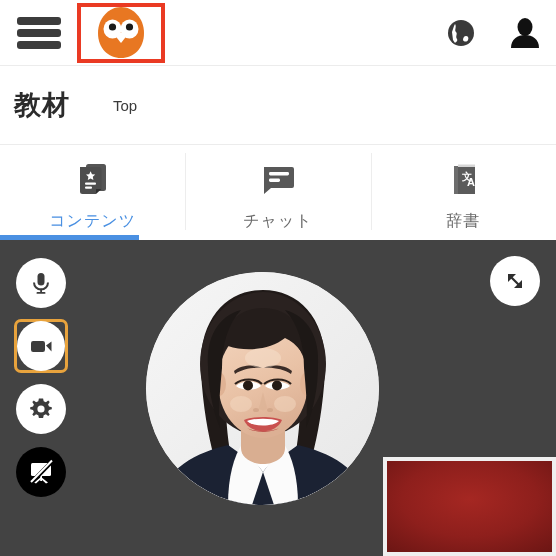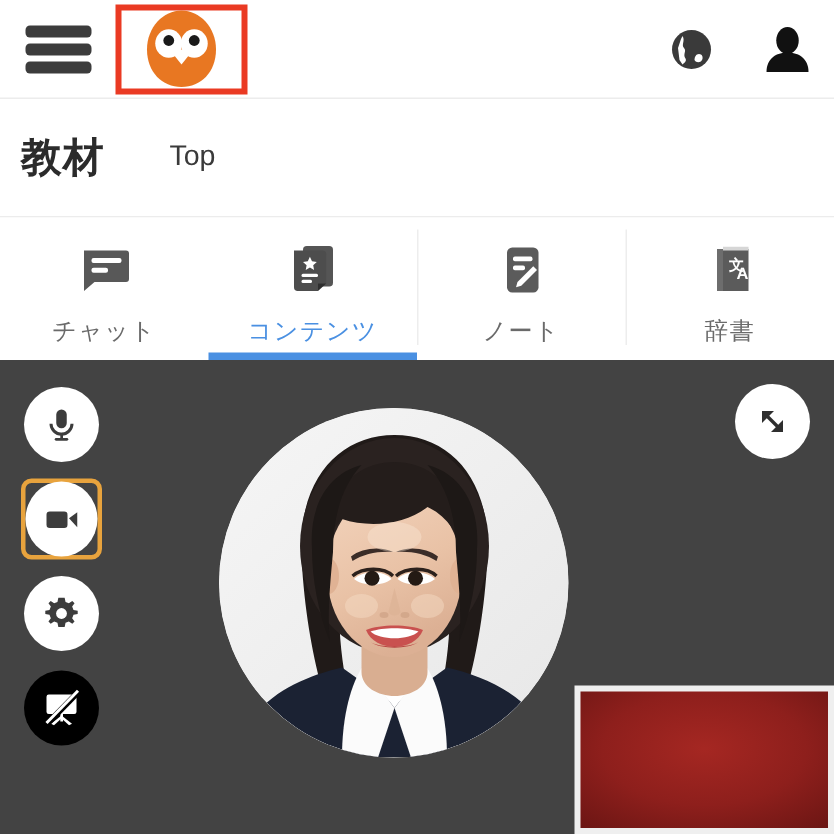--- a/index.html
+++ b/index.html
@@ -32,21 +32,21 @@
   .hdr-right { position:absolute; right:14px; top:0; height:66px; display:flex; align-items:center; gap:32px; }
   .icon-btn { cursor:pointer; display:flex; align-items:center; justify-content:center; }
 
   
   .nav {
     position:absolute; left:0; top:66px; width:556px; height:79px;
     background:#fff; border-bottom:1px solid #ececec;
     display:flex; align-items:center;
   }
   .nav-title { margin-left:14px; font-size:27px; font-weight:bold; color:#2b2b2b; letter-spacing:1px; }
-  .nav-link { font-size:19px; color:#3a3a3a; cursor:pointer; }
+  .nav-link { font-size:15px; color:#3a3a3a; cursor:pointer; }
   .nav-link.first { margin-left:43px; }
   .nav-link.second { margin-left:50px; }
 
   
   .tabs {
     position:absolute; left:0; top:145px; width:556px; height:95px;
     background:#fff; display:flex;
   }
   .tab {
     flex:1 1 0; position:relative;
@@ -145,57 +145,46 @@
     </div>
   </div>
 
   <div class="nav">
     <div class="nav-title">教材</div>
     <div class="nav-link first">Top</div>
   </div>
 
   <div class="tabs">
 
-    <div class="tab has-divider">
-      <div class="tab-icon">
-        <svg width="42" height="42" viewBox="0 0 42 42">
-          <path d="M7 8 L35 8 A2 2 0 0 1 37 10 L37 27 A2 2 0 0 1 35 29 L14 29 L7 35 Z" fill="#585858"></path>
-          <rect x="12" y="13" width="20" height="3.4" rx="1.4" fill="#ffffff"></rect>
-          <rect x="12" y="19.5" width="11" height="3.4" rx="1.4" fill="#ffffff"></rect>
-        </svg>
-      </div>
-      <div class="tab-label">チャット</div>
-    </div>
-
     <div class="tab active">
       <div class="tab-icon">
         <svg width="42" height="42" viewBox="0 0 42 42">
           <rect x="14" y="5" width="20" height="27" rx="2.5" fill="#555555"></rect>
           <path d="M8 8 L27 8 A2.5 2.5 0 0 1 29.5 10.5 L29.5 30 L24 30 L24 35 L10.5 35 A2.5 2.5 0 0 1 8 32.5 Z" fill="#4d4d4d"></path>
           <path d="M24 30 L29.5 30 L24 35 Z" fill="#2f2f2f"></path>
           <path d="M18.6 12.2 L20 15.2 L23.2 15.6 L20.8 17.8 L21.4 21 L18.6 19.4 L15.8 21 L16.4 17.8 L14 15.6 L17.2 15.2 Z" fill="#ffffff"></path>
           <rect x="13" y="23.5" width="11" height="2.2" rx="1" fill="#ffffff"></rect>
           <rect x="13" y="27.5" width="7" height="2.2" rx="1" fill="#ffffff"></rect>
         </svg>
       </div>
       <div class="tab-label">コンテンツ</div>
       <div class="tab-underline"></div>
     </div>
 
     <div class="tab has-divider">
       <div class="tab-icon">
         <svg width="42" height="42" viewBox="0 0 42 42">
-          <rect x="11" y="6" width="21" height="30" rx="3.5" fill="#5b5b5b"></rect>
-          <rect x="15" y="12" width="13" height="3.2" rx="1.3" fill="#ffffff"></rect>
-          <rect x="15" y="18" width="8" height="3.2" rx="1.3" fill="#ffffff"></rect>
-          <path d="M28.5 18.5 L31 21 L20.5 31.5 L17 32.5 L18 29 Z" fill="#ffffff"></path>
-        </svg>
-      </div>
-      <div class="tab-label">ノート</div>
-    </div>
+          <path d="M7 8 L35 8 A2 2 0 0 1 37 10 L37 27 A2 2 0 0 1 35 29 L14 29 L7 35 Z" fill="#585858"></path>
+          <rect x="12" y="13" width="20" height="3.4" rx="1.4" fill="#ffffff"></rect>
+          <rect x="12" y="19.5" width="11" height="3.4" rx="1.4" fill="#ffffff"></rect>
+        </svg>
+      </div>
+      <div class="tab-label">チャット</div>
+    </div>
+
 
     <div class="tab has-divider">
       <div class="tab-icon">
         <svg width="42" height="42" viewBox="0 0 42 42">
           <path d="M12 7 L33 7 L33 35 L14 35 A2 2 0 0 1 12 33 Z" fill="#5b5b5b"></path>
           <rect x="12" y="7" width="4" height="28" fill="#6d6d6d"></rect>
           <path d="M16 5.5 L33 5.5 L33 8 L16 8 Z" fill="#d6d6d6"></path>
           <text x="20" y="21" font-family="'Liberation Sans', sans-serif" font-size="10" font-weight="bold" fill="#ffffff">文</text>
           <text x="25" y="27" font-family="'Liberation Sans', sans-serif" font-size="11" font-weight="bold" fill="#ffffff">A</text>
         </svg>

